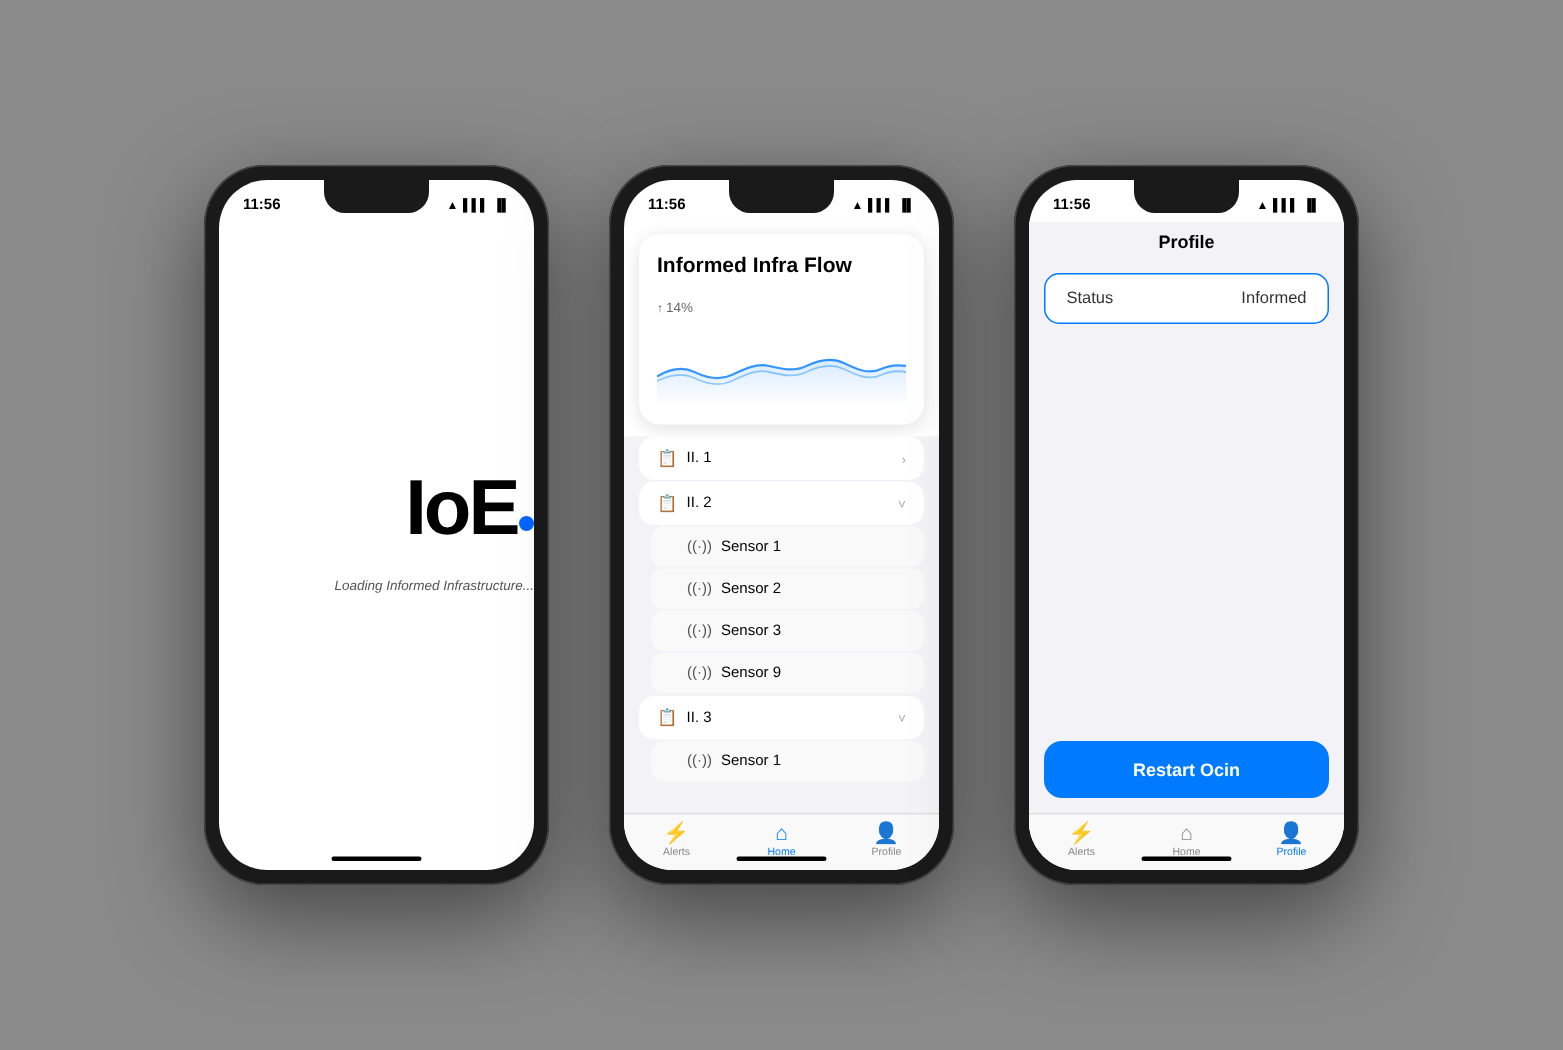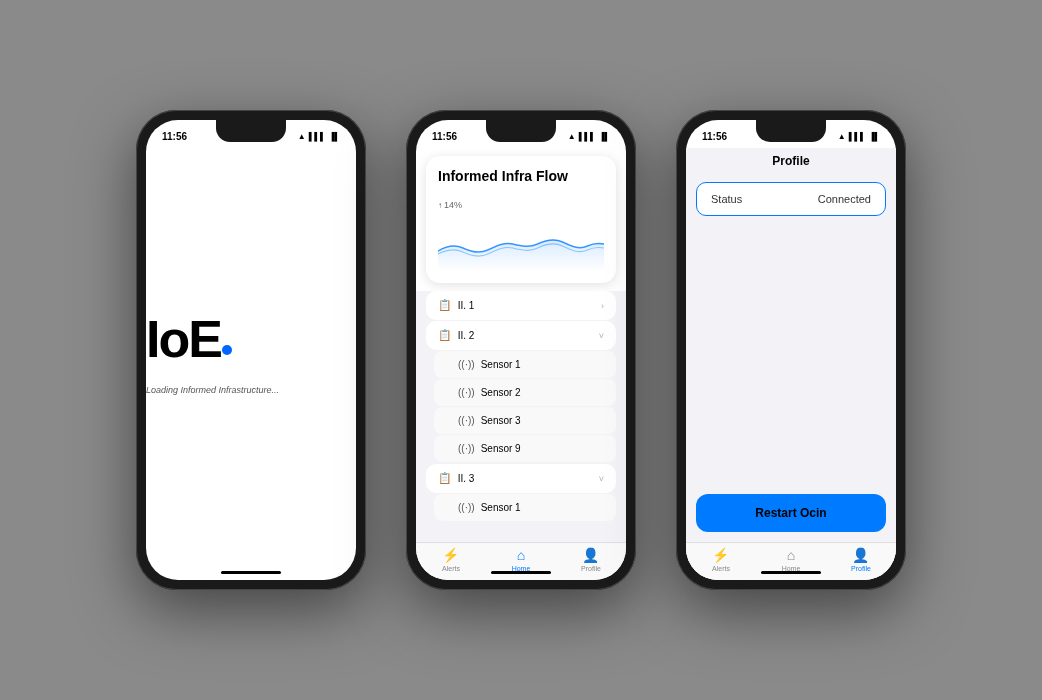--- a/index.html
+++ b/index.html
@@ -76,21 +76,21 @@
       height: 3px;
       background: #000;
       border-radius: 2px;
     }
 
     
     .splash-content {
       flex: 1;
       display: flex;
       flex-direction: column;
-      align-items: flex-start;
+      align-items: flex-end;
       justify-content: center;
       padding-bottom: 20px;
     }
 
     .ioe-logo {
       font-size: 52px;
       font-weight: 900;
       color: #000;
       letter-spacing: -2px;
       line-height: 1;
@@ -258,21 +258,21 @@
       flex-shrink: 0;
     }
 
     .status-label { color: #333; font-weight: 500; }
     .status-value { color: #333; font-weight: 500; }
 
     .profile-spacer { flex: 1; }
 
     .restart-btn {
       background: #007aff;
-      color: #000000;
+      color: #ffffff;
       border: none;
       border-radius: 12px;
       padding: 12px 20px;
       margin: 0 10px 10px;
       width: calc(100% - 20px);
       font-size: 12px;
       font-weight: 600;
       cursor: pointer;
       text-align: center;
       flex-shrink: 0;
@@ -436,21 +436,21 @@
         <span>▌▌▌</span>
         <span>▐▌</span>
       </div>
     </div>
 
     <div class="profile-screen">
       <div class="profile-header">Profile</div>
 
       <div class="status-row">
         <span class="status-label">Status</span>
-        <span class="status-value">Connected</span>
+        <span class="status-value">Informed</span>
       </div>
 
       <div class="profile-spacer"></div>
 
       <button class="restart-btn">Restart Ocin</button>
 
       <div class="tab-bar">
         <div class="tab-item">
           <span class="tab-icon">⚡</span>
           <span>Alerts</span>

